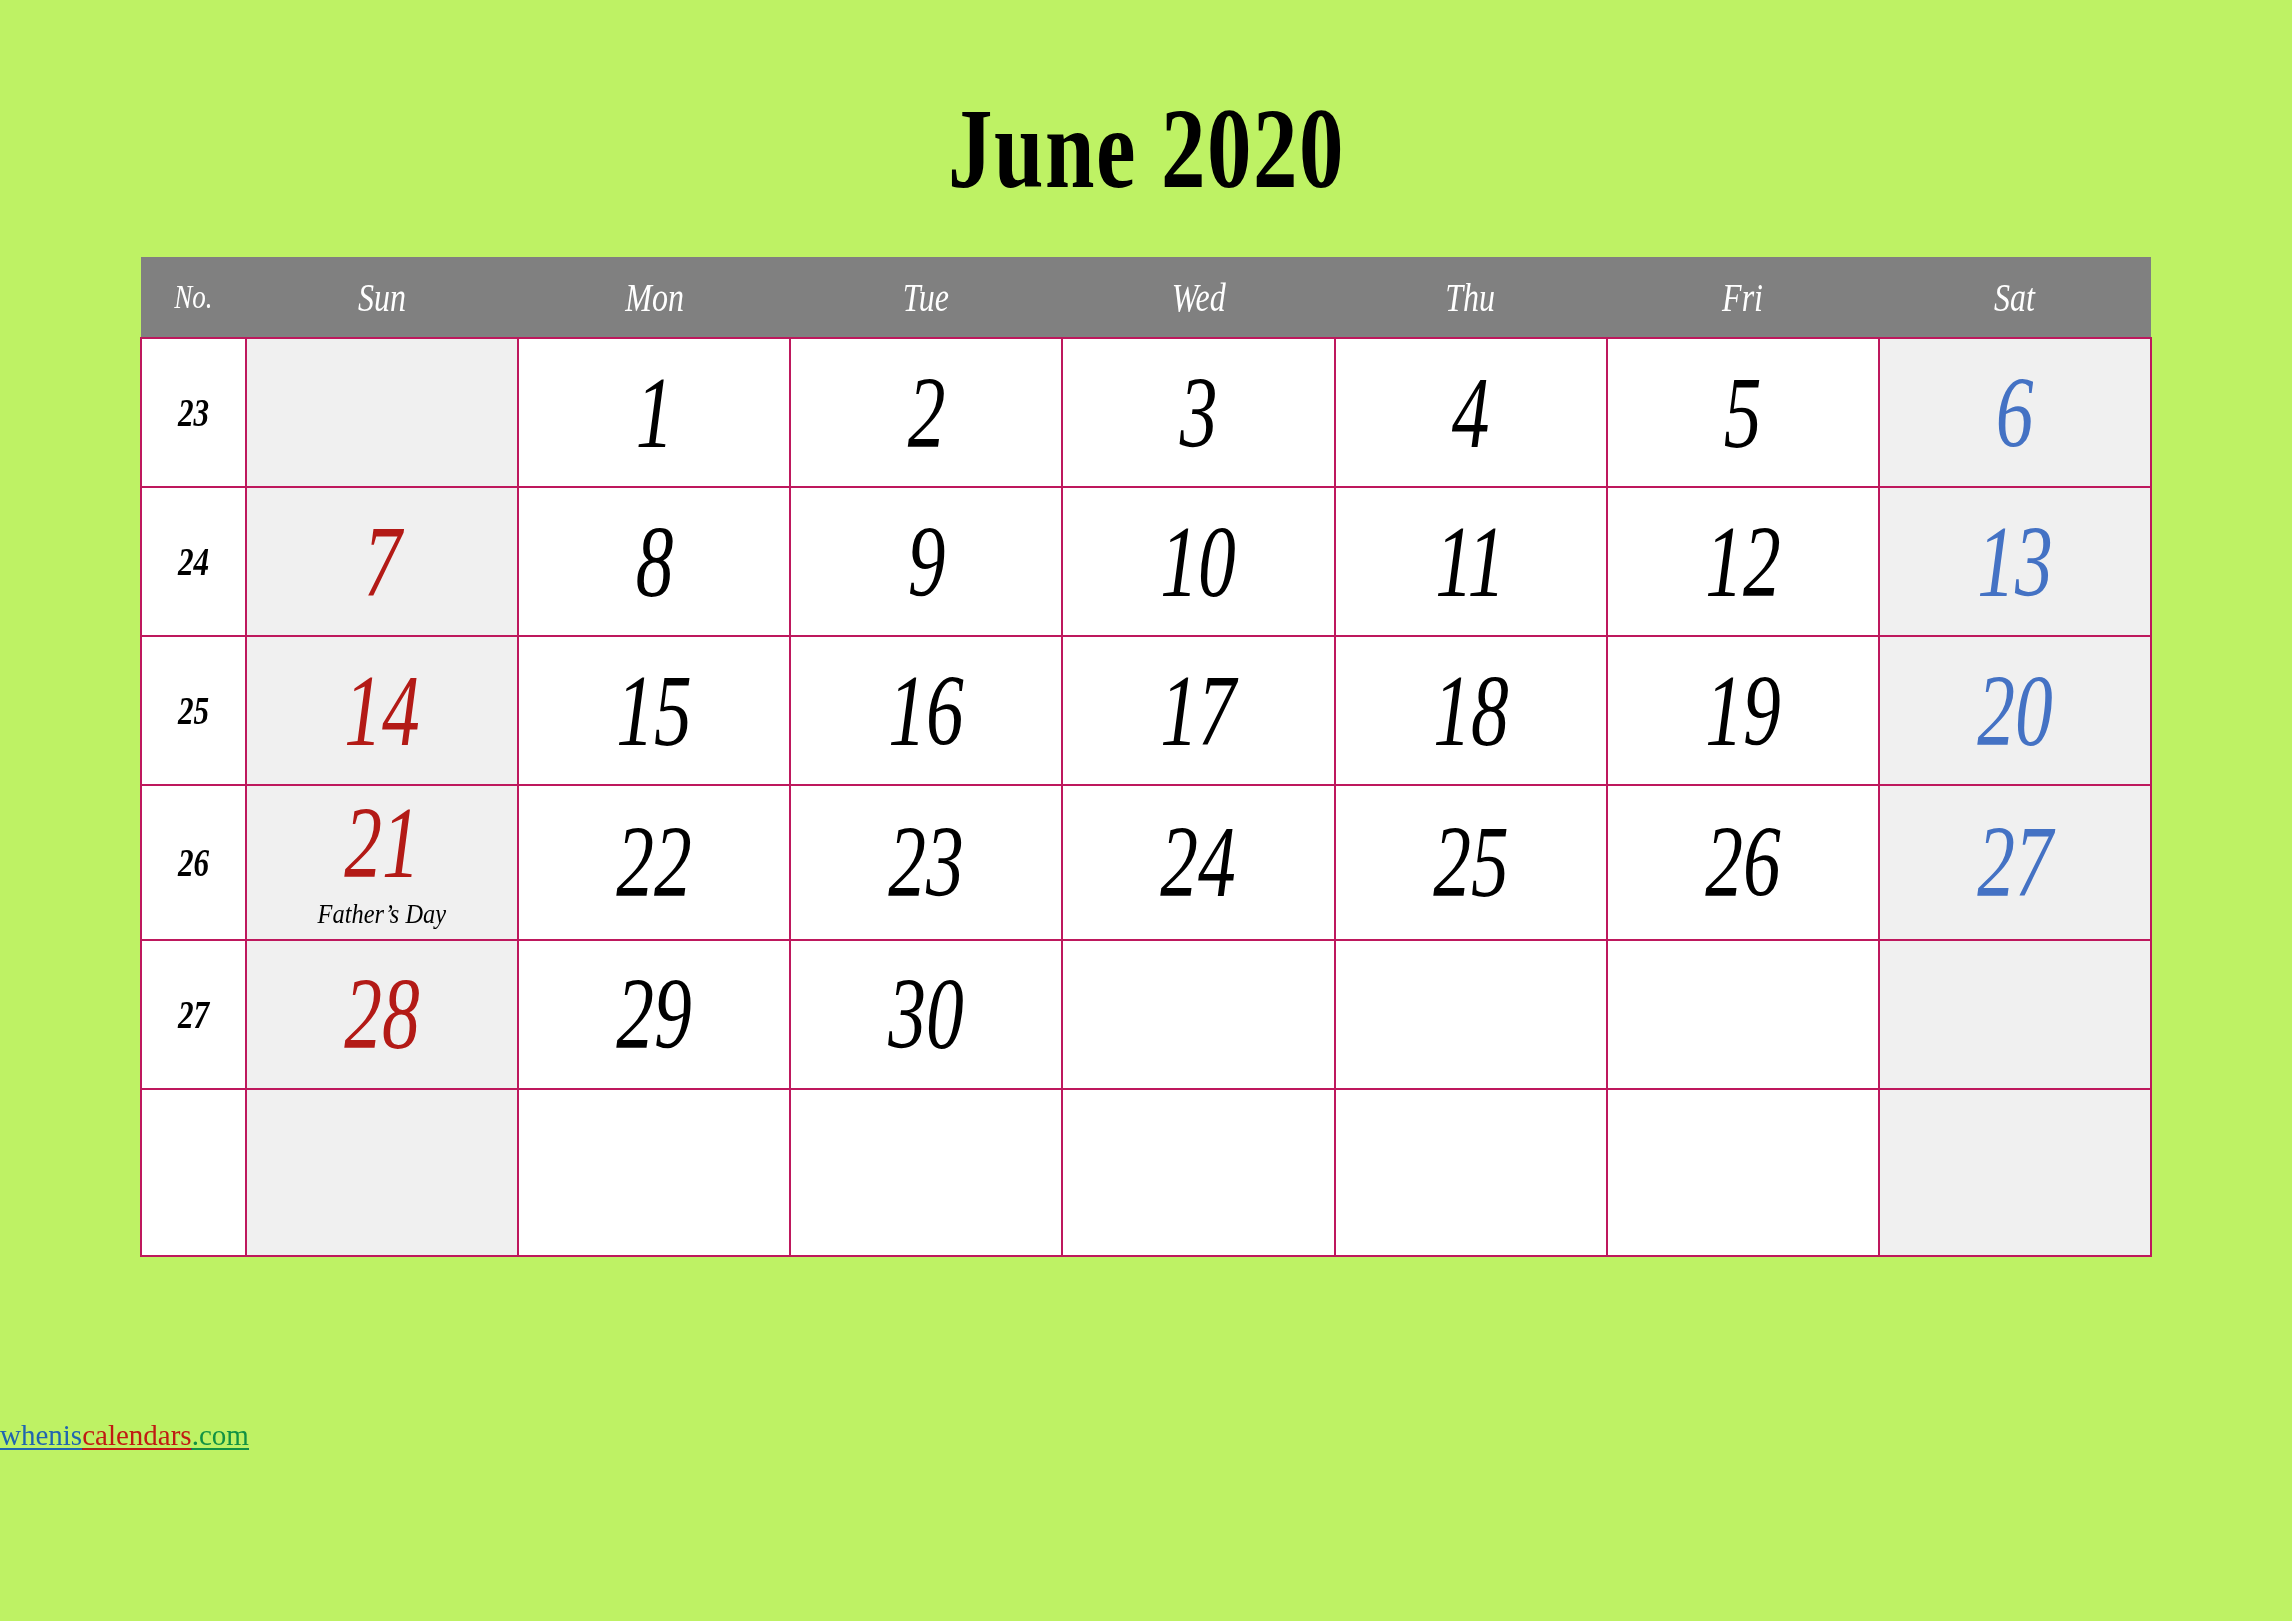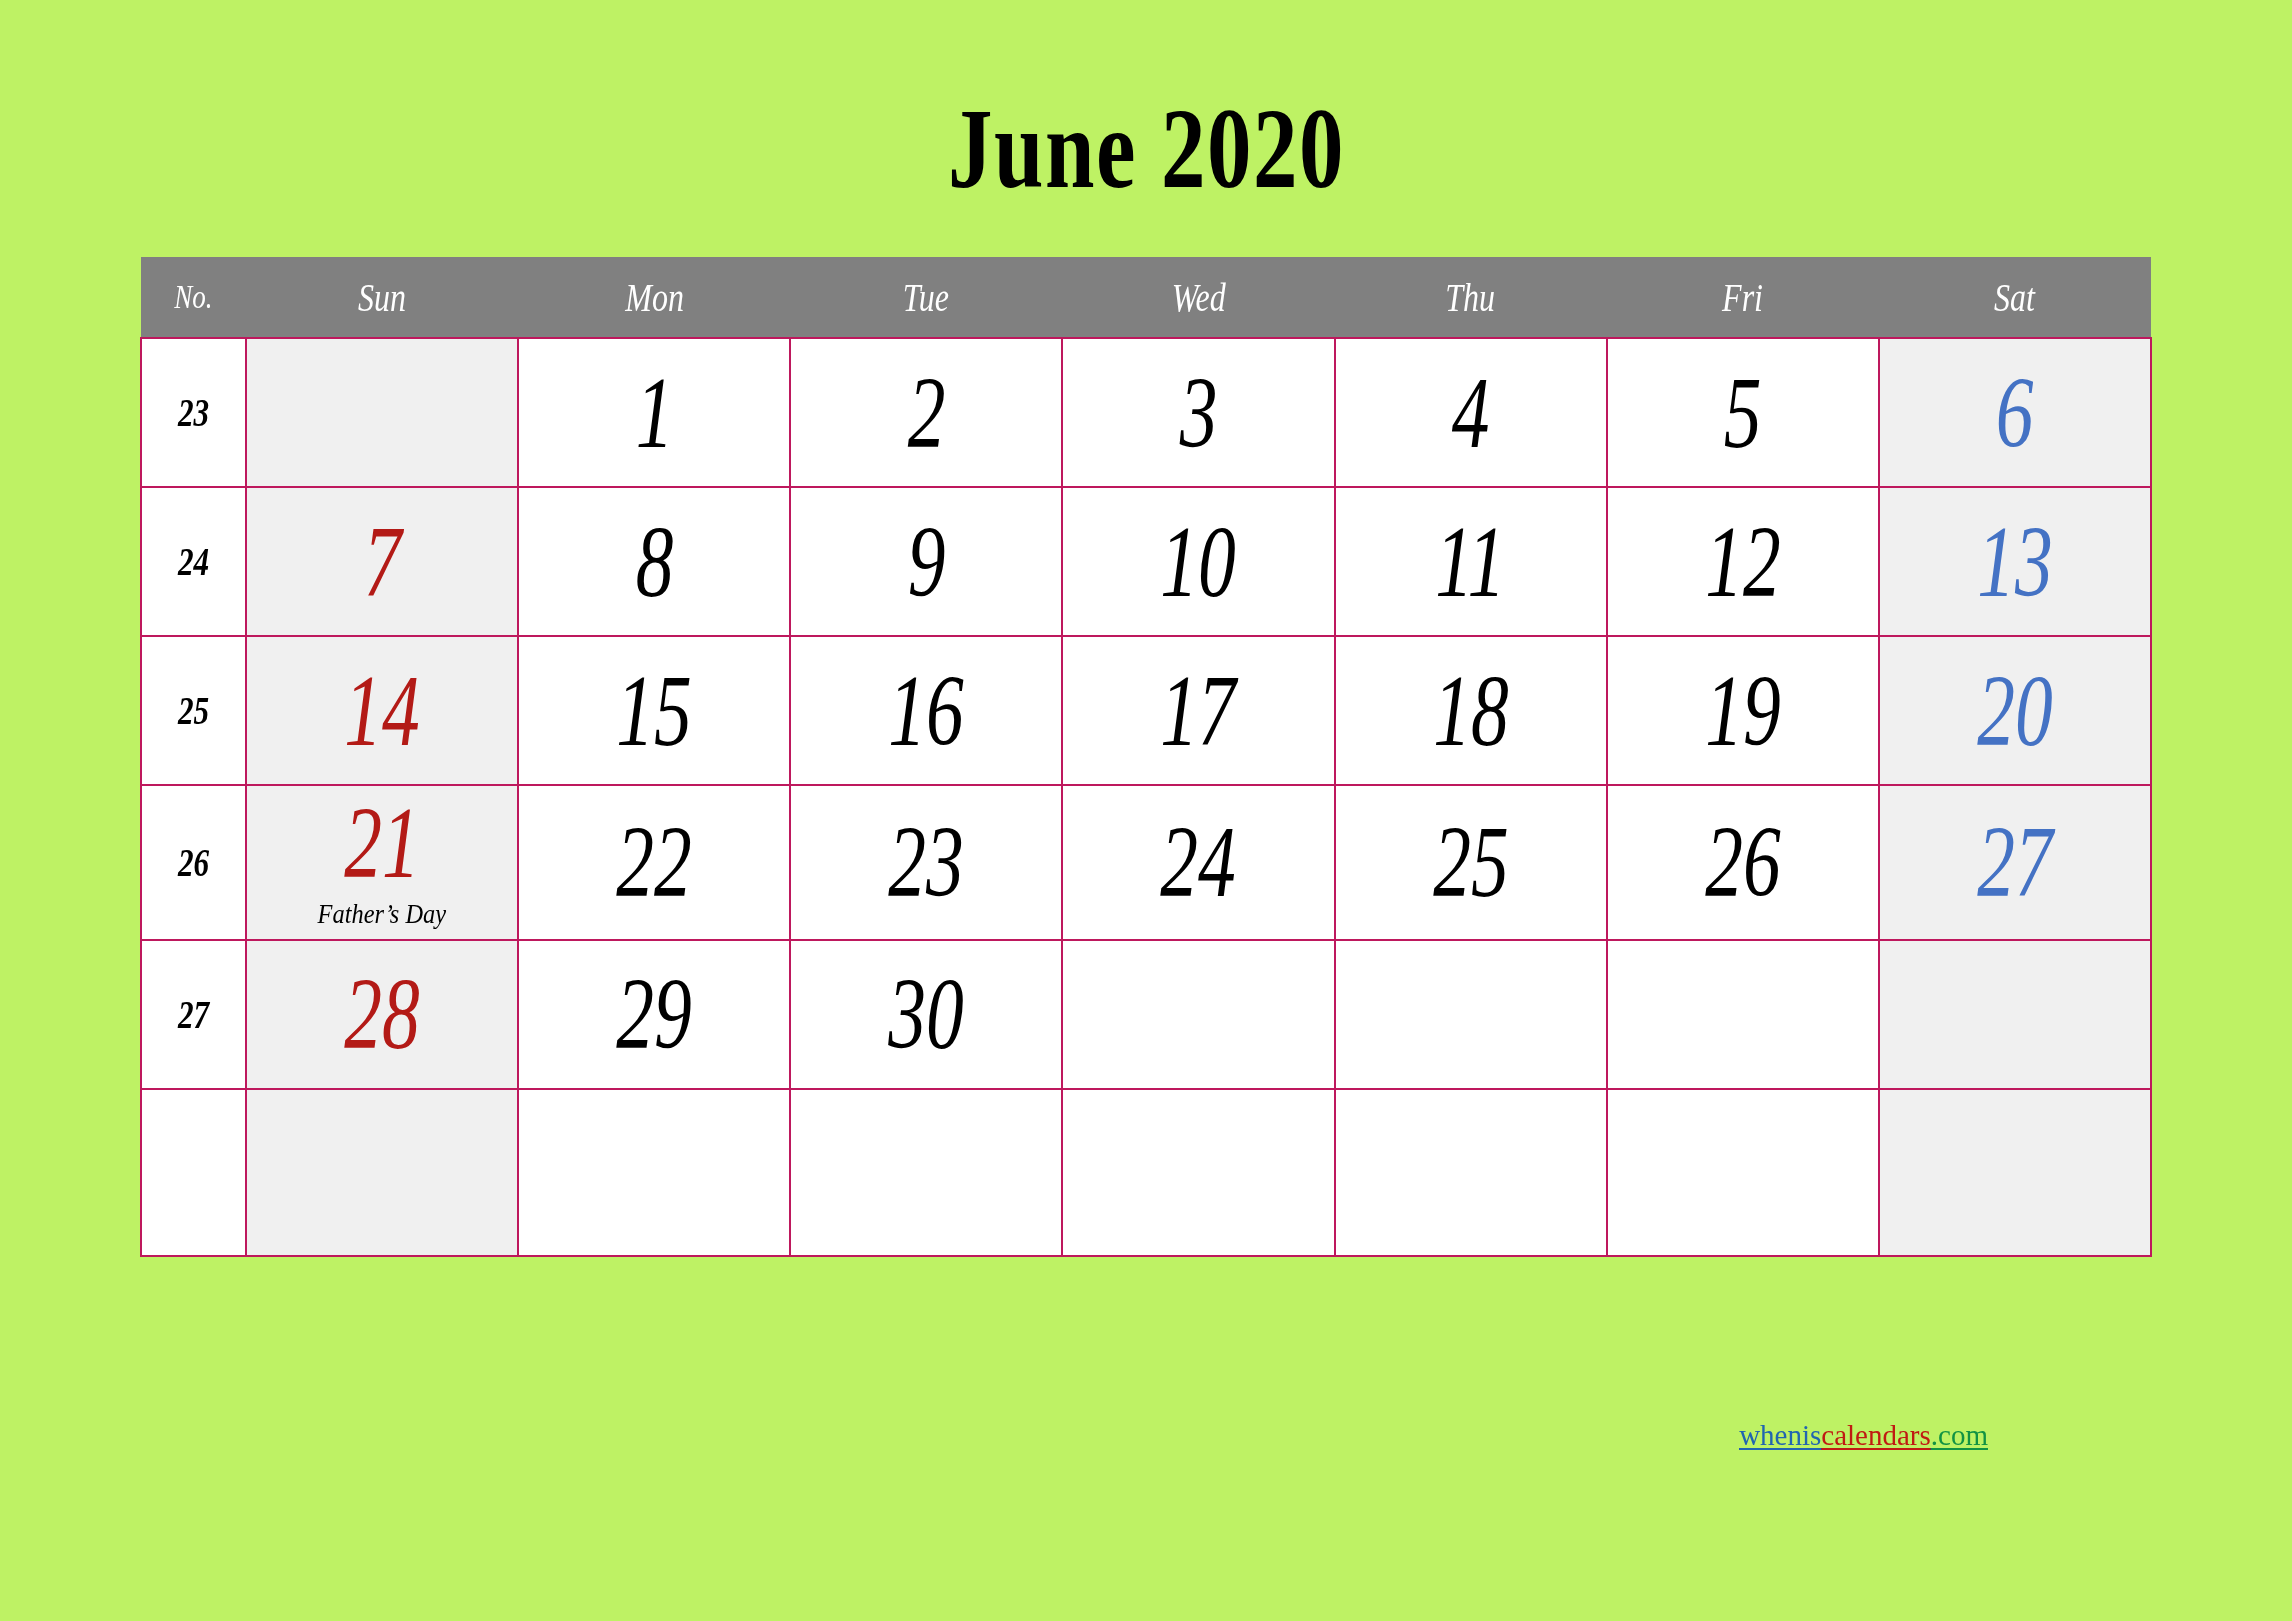--- a/index.html
+++ b/index.html
@@ -144,21 +144,21 @@
 
   
   tbody tr.empty-row td { height: 165px; }
 
   
   .footer {
     position: absolute;
     top: 1419px;
     left: 0;
     width: 1988px;
-    text-align: right;
+    text-align: left;
     font-size: 29px;
     line-height: 33px;
     white-space: nowrap;
   }
   .footer a {
     text-decoration: underline;
     text-underline-offset: 2.9px;
   }
   .footer .seg { text-decoration: underline; }
   .seg-whenis { color: #2065b0; }

